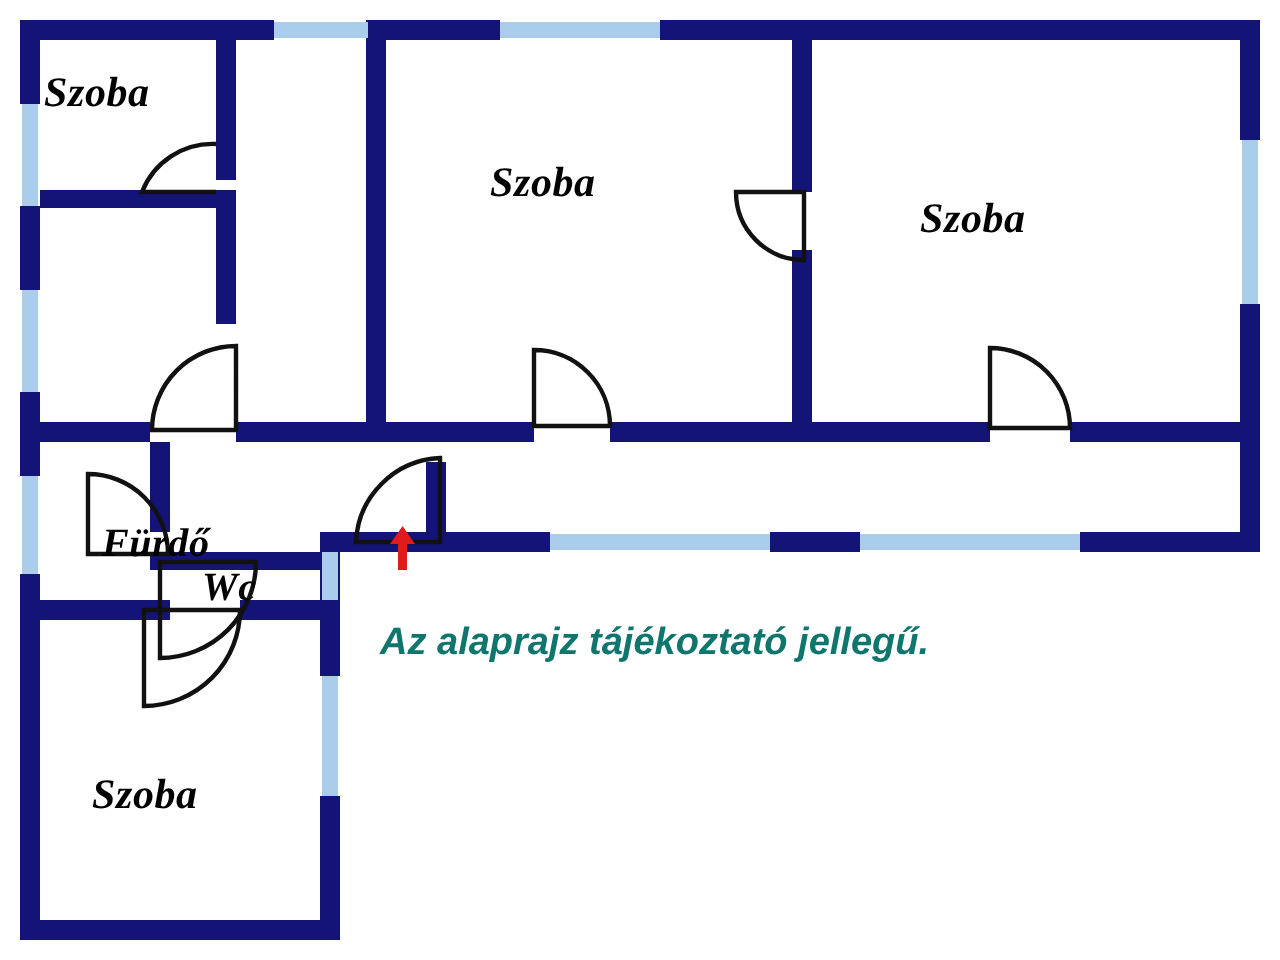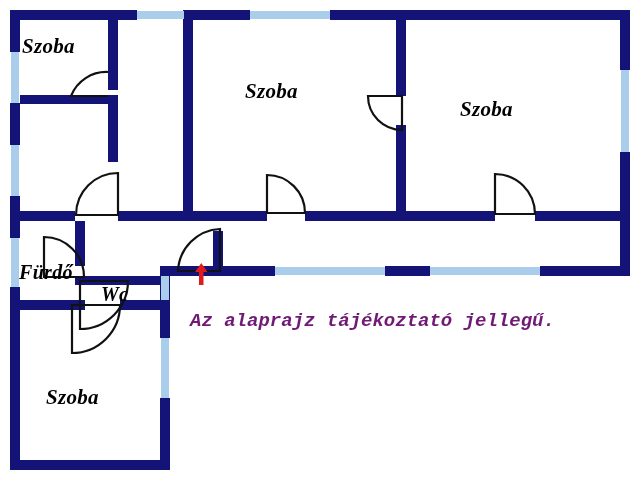--- a/index.html
+++ b/index.html
@@ -30,31 +30,31 @@
     font-family: "Liberation Serif", serif;
     font-style: italic;
     font-weight: bold;
     color: #000000;
     white-space: nowrap;
     letter-spacing: 0.3px;
     line-height: 1;
   }
   .disclaimer-note {
     position: absolute;
-    font-family: Liberation Mono, monospace;
+    font-family: Liberation Sans, sans-serif;
     font-style: italic;
     font-weight: bold;
-    color: #701a75;
+    color: #0f766e;
     white-space: nowrap;
     font-size: 19px;
     line-height: 1;
   }
   .label-kamra   { left: 22px;  top: 36px;  font-size: 21px; }
   .label-konyha  { left: 30px;  top: 141px; font-size: 21px; }
-  .label-furdo   { left: 19px;  top: 262px; font-size: 20px; }
+  .label-furdo   { left: 19px;  top: 262px; font-size: 20px; padding-left: 32px; }
   .label-wc      { left: 101px; top: 284px; font-size: 20px; font-style: italic; }
   .label-szoba-1 { left: 245px; top: 81px;  font-size: 21px; }
   .label-szoba-2 { left: 460px; top: 99px;  font-size: 21px; }
   .label-szoba-3 { left: 46px;  top: 387px; font-size: 21px; }
   .label-kozlekedo { left: 303px; top: 233px; font-size: 21px; }
   .note-text { left: 190px; top: 312px; }
 </style>
 </head>
 <body>
 

